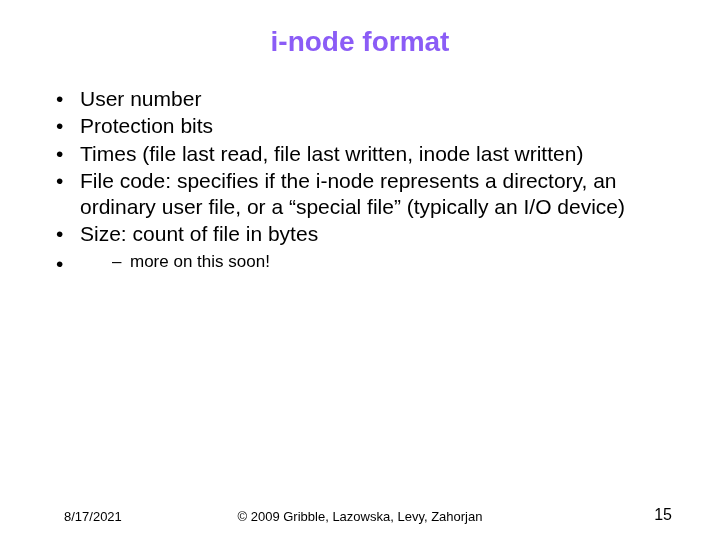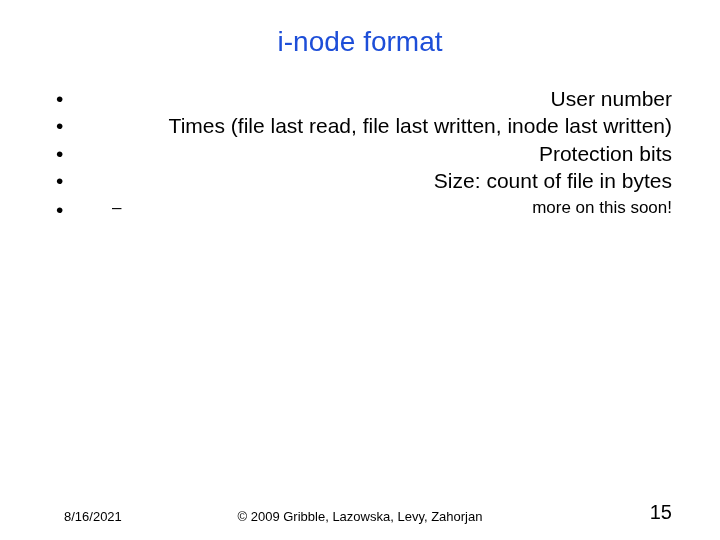--- a/index.html
+++ b/index.html
@@ -11,40 +11,39 @@
       width: 720px;
       height: 540px;
       background: #ffffff;
       font-family: Arial, Helvetica, sans-serif;
       position: relative;
       overflow: hidden;
     }
     .slide-title {
       text-align: center;
       font-size: 28px;
-      font-weight: normal;
-      color: #1d4ed8;
+      font-weight: bold;
+      color: #8b5cf6;
       padding-top: 26px;
       padding-bottom: 28px;
     }
     .content {
       padding: 0 48px 0 48px;
       font-size: 21px;
       color: #000;
       line-height: 1.25;
     }
     ul.main-list {
       list-style: none;
       padding-left: 8px;
     }
     ul.main-list > li {
       position: relative;
       padding-left: 24px;
       margin-bottom: 1px;
-      text-align: right;
     }
     ul.main-list > li::before {
       content: "•";
       position: absolute;
       left: 0;
       top: 0;
     }
     ul.sub-list {
       list-style: none;
       padding-left: 32px;
@@ -78,39 +77,40 @@
     .footer-copyright {
       position: absolute;
       left: 50%;
       transform: translateX(-50%);
       bottom: 0;
     }
     .footer-page {
       position: absolute;
       right: 48px;
       bottom: 0;
-      font-size: 20px;
+      font-size: 16px;
     }
   </style>
 </head>
 <body>
 
 <h1 class="slide-title">i-node format</h1>
 
 <div class="content">
   <ul class="main-list">
     <li><span>User number</span></li>
+    <li><span>Protection bits</span></li>
     <li><span>Times (file last read, file last written, inode last written)</span></li>
-    <li><span>Protection bits</span></li>
+    <li><span>File code:  specifies if the i-node represents a directory, an ordinary user file, or a “special file” (typically an I/O device)</span></li>
     <li><span>Size:  count of file in bytes</span></li>
     <li>
       <ul class="sub-list">
         <li><span>more on this soon!</span></li>
       </ul>
     </li>
   </ul>
 </div>
 
 <div class="footer">
-  <span class="footer-date">8/16/2021</span>
+  <span class="footer-date">8/17/2021</span>
   <span class="footer-copyright">© 2009 Gribble, Lazowska, Levy, Zahorjan</span>
   <span class="footer-page">15</span>
 </div>
 
 </body></html>

